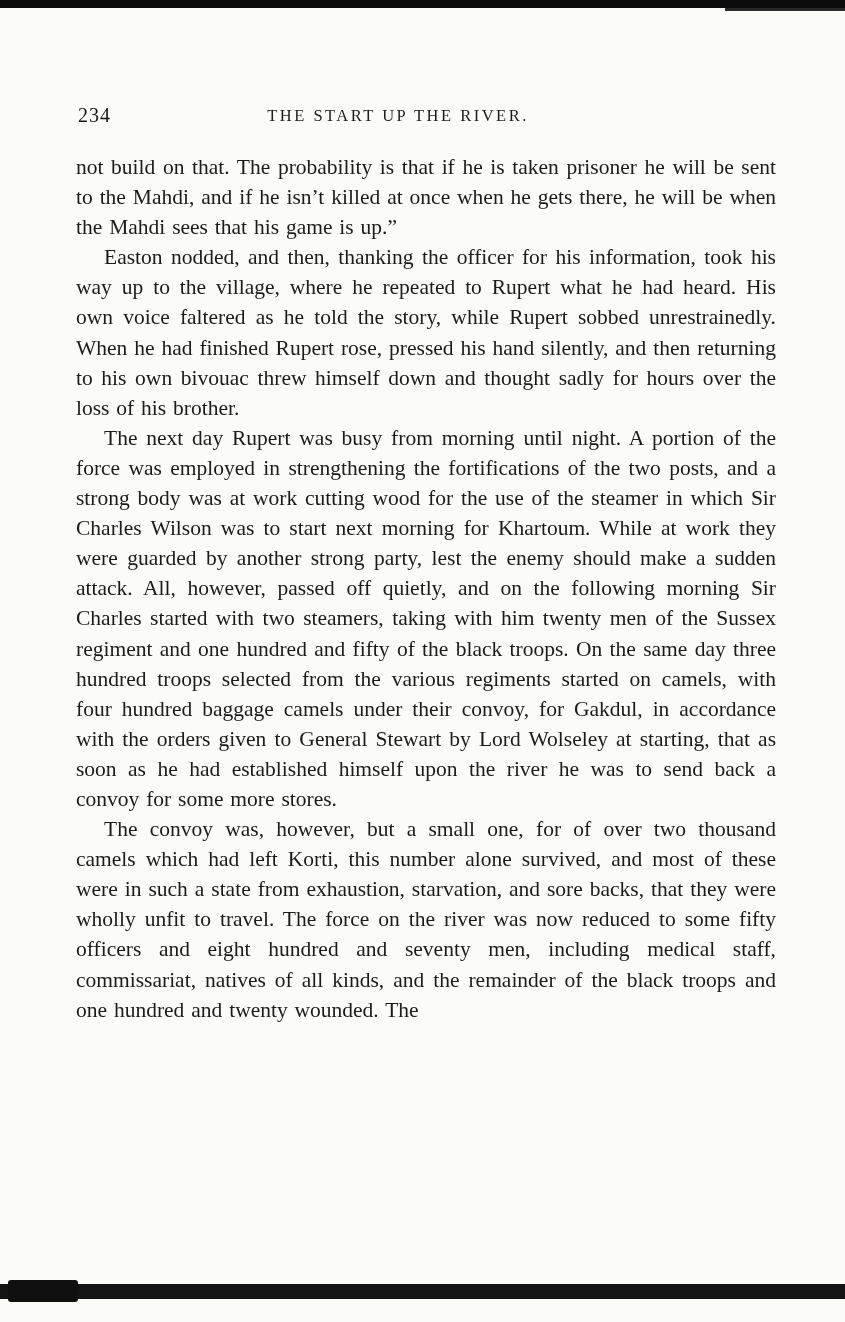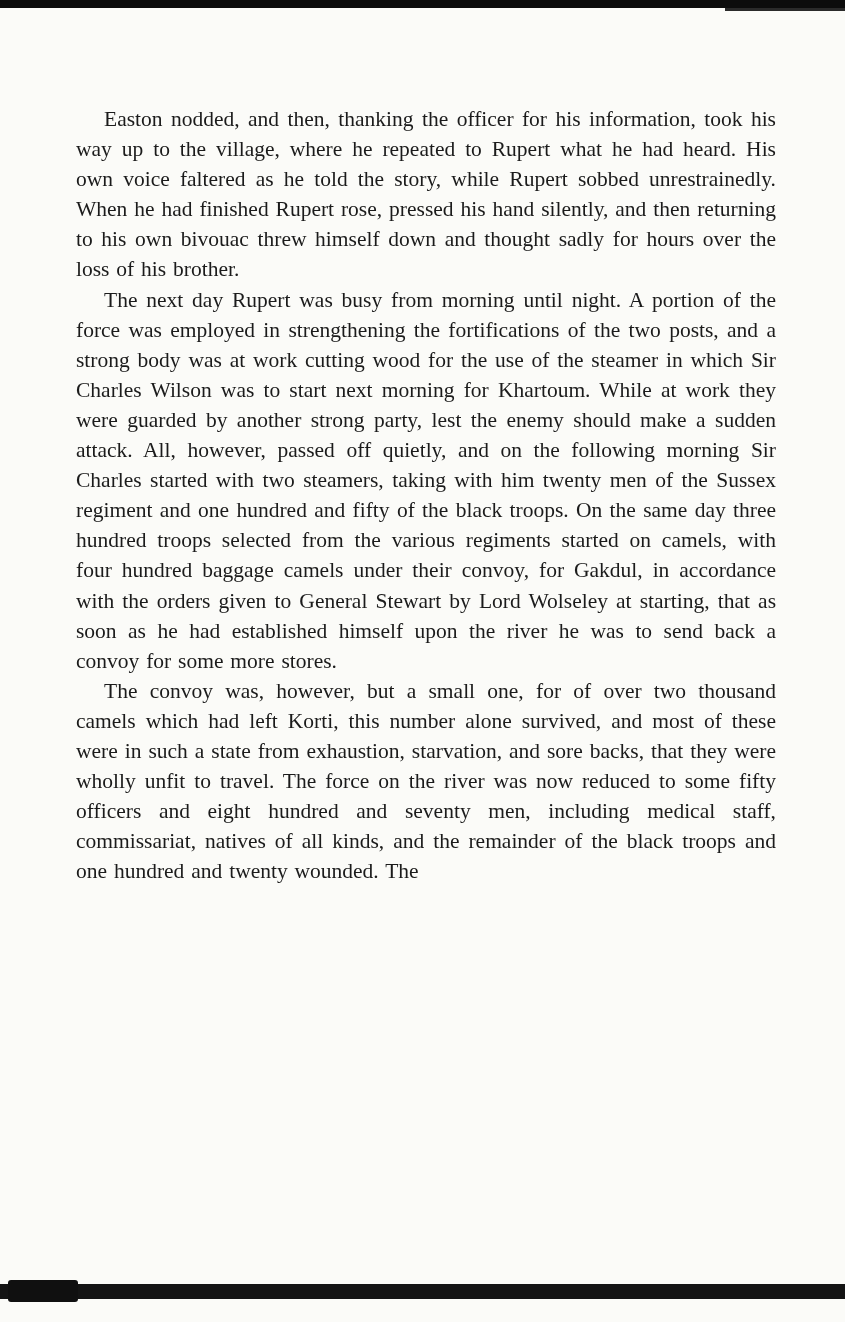--- a/index.html
+++ b/index.html
@@ -80,22 +80,27 @@
   .body-text p.noindent {
     text-indent: 0;
   }
 </style>
 </head>
 <body>
 
 <div class="scan-edge-top"></div>
 
 <div class="page-inner">
+  <div class="page-header">
+    <span class="page-number">234</span>
+    <span class="running-title">THE START UP THE RIVER.</span>
+  </div>
 
   <div class="body-text">
+    <p class="noindent">not build on that. The probability is that if he is taken prisoner he will be sent to the Mahdi, and if he isn’t killed at once when he gets there, he will be when the Mahdi sees that his game is up.”</p>
     <p>Easton nodded, and then, thanking the officer for his information, took his way up to the village, where he repeated to Rupert what he had heard. His own voice faltered as he told the story, while Rupert sobbed unrestrainedly. When he had finished Rupert rose, pressed his hand silently, and then returning to his own bivouac threw himself down and thought sadly for hours over the loss of his brother.</p>
     <p>The next day Rupert was busy from morning until night. A portion of the force was employed in strengthening the fortifications of the two posts, and a strong body was at work cutting wood for the use of the steamer in which Sir Charles Wilson was to start next morning for Khartoum. While at work they were guarded by another strong party, lest the enemy should make a sudden attack. All, however, passed off quietly, and on the following morning Sir Charles started with two steamers, taking with him twenty men of the Sussex regiment and one hundred and fifty of the black troops. On the same day three hundred troops selected from the various regiments started on camels, with four hundred baggage camels under their convoy, for Gakdul, in accordance with the orders given to General Stewart by Lord Wolseley at starting, that as soon as he had established himself upon the river he was to send back a convoy for some more stores.</p>
     <p>The convoy was, however, but a small one, for of over two thousand camels which had left Korti, this number alone survived, and most of these were in such a state from exhaustion, starvation, and sore backs, that they were wholly unfit to travel. The force on the river was now reduced to some fifty officers and eight hundred and seventy men, including medical staff, commissariat, natives of all kinds, and the remainder of the black troops and one hundred and twenty wounded. The</p>
   </div>
 </div>
 
 <div class="scan-edge-bottom"></div>
 <div class="scan-edge-bottom-blob"></div>
 
 </body></html>

